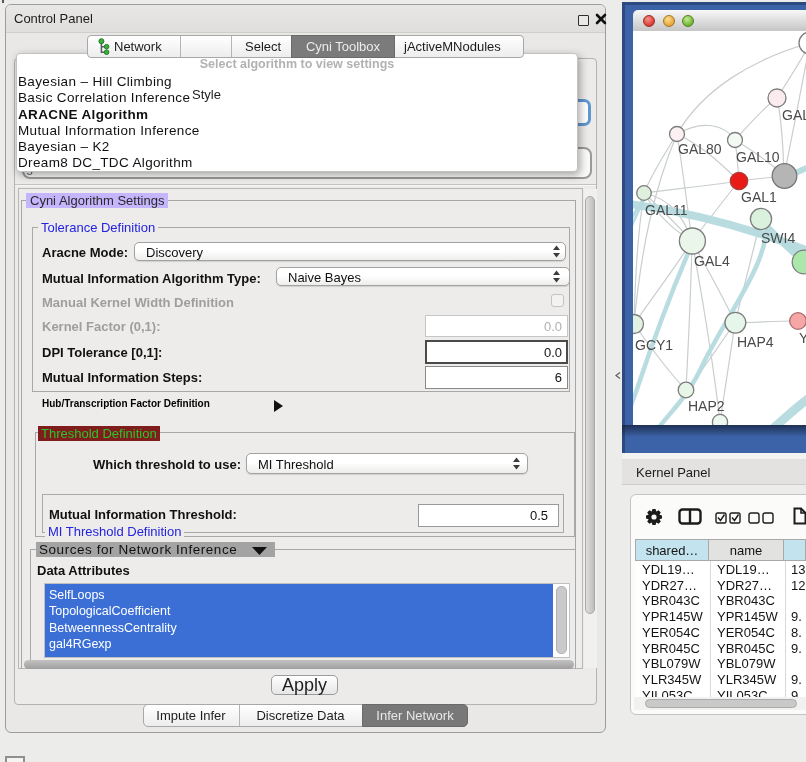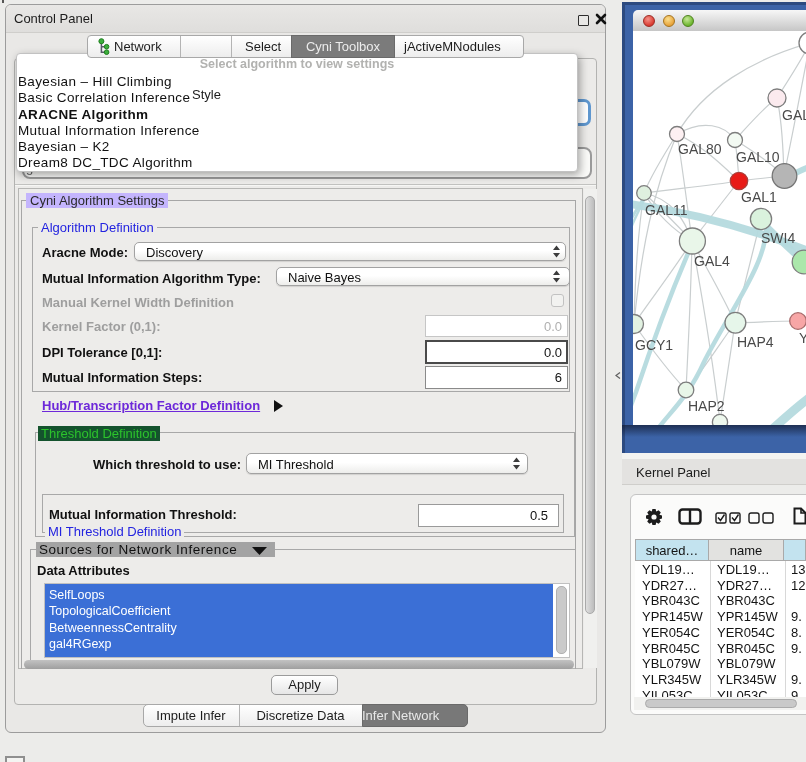--- a/index.html
+++ b/index.html
@@ -38,21 +38,21 @@
 
 <div class="abs" style="left:18px;top:188px;width:565px;height:481px;border:1px solid #b6b6b4;background:#edecea;box-sizing:border-box;"></div>
 
 <div class="abs" style="left:584px;top:189px;width:13px;height:479px;background:#f0f0ee;"></div>
 <div class="abs" style="left:585px;top:196px;width:10px;height:418px;border:1px solid #a9a9a9;border-radius:5px;background:linear-gradient(90deg,#dedede,#bdbdbd);box-sizing:border-box;"></div>
 
 <div class="abs" style="left:21px;top:200px;width:555px;height:469px;border:1px solid #a6a6a6;border-bottom:none;box-sizing:border-box;"></div>
 <div class="abs" style="left:26px;top:193px;font-size:13px;color:#2a2a2a;background:#c4b5fd;padding:0 4px;">Cyni Algorithm Settings</div>
 
 <div class="abs" style="left:32px;top:227px;width:538px;height:165px;border:1px solid #a8a8a8;box-sizing:border-box;"></div>
-<div class="abs" style="left:38px;top:220px;font-size:13px;color:#2323e0;background:#edecea;padding:0 3px;">Algorithm Definition</div>
+<div class="abs" style="left:38px;top:220px;font-size:13px;color:#2323e0;background:#edecea;padding:0 3px;">Tolerance Definition</div>
 
 <div class="abs b" style="left:42px;top:245px;font-size:13px;color:#111;">Aracne Mode:</div>
 <div class="abs combo" style="left:134px;top:242px;width:432px;height:19px;"></div>
 <div class="abs" style="left:146px;top:245px;font-size:13px;color:#111;">Discovery</div>
 <svg class="abs" style="left:552px;top:245px;" width="9" height="13" viewBox="0 0 9 13">
     <path d="M4.5 0.5 L8 5 L1 5 Z M4.5 12.5 L8 8 L1 8 Z" fill="#3c3c3c"></path>
   </svg>
 
 <div class="abs b" style="left:42px;top:271px;font-size:13px;color:#111;">Mutual Information Algorithm Type:</div>
 <div class="abs combo" style="left:276px;top:267px;width:294px;height:19px;"></div>
@@ -69,27 +69,27 @@
 <div class="abs" style="left:425px;top:319px;width:137px;font-size:13px;color:#b0b0b0;text-align:right;">0.0</div>
 
 <div class="abs b" style="left:42px;top:345px;font-size:13px;color:#111;">DPI Tolerance [0,1]:</div>
 <div class="abs" style="left:425px;top:340px;width:143px;height:24px;border:2px solid #4a4a4a;background:#fff;box-sizing:border-box;"></div>
 <div class="abs" style="left:425px;top:345px;width:137px;font-size:13px;color:#111;text-align:right;">0.0</div>
 
 <div class="abs b" style="left:42px;top:370px;font-size:13px;color:#111;">Mutual Information Steps:</div>
 <div class="abs" style="left:425px;top:366px;width:143px;height:23px;border:1px solid #8a8a8a;background:#fff;box-sizing:border-box;"></div>
 <div class="abs" style="left:425px;top:370px;width:137px;font-size:13px;color:#111;text-align:right;">6</div>
 
-<div class="abs b" style="left:42px;top:398px;font-size:13px;color:#6d28d9;text-decoration:underline;">Hub/Transcription Factor Definition</div>
+<div class="abs b" style="left:42px;top:398px;font-size:10px;color:#000000;">Hub/Transcription Factor Definition</div>
 <svg class="abs" style="left:273px;top:399px;" width="11" height="14" viewBox="0 0 11 14">
     <path d="M1 1 L10 7 L1 13 Z" fill="#111"></path>
   </svg>
 
 <div class="abs" style="left:35px;top:432px;width:540px;height:105px;border:1px solid #a8a8a8;box-sizing:border-box;"></div>
-<div class="abs" style="left:38px;top:426px;font-size:13px;color:#2cc32c;background:#14532d;padding:0 3px;">Threshold Definition</div>
+<div class="abs" style="left:38px;top:426px;font-size:13px;color:#2cc32c;background:#7f1d1d;padding:0 3px;">Threshold Definition</div>
 
 <div class="abs b" style="left:93px;top:457px;font-size:13px;color:#111;">Which threshold to use:</div>
 <div class="abs combo" style="left:246px;top:453px;width:282px;height:21px;"></div>
 <div class="abs" style="left:258px;top:457px;font-size:13px;color:#111;">MI Threshold</div>
 <svg class="abs" style="left:512px;top:457px;" width="9" height="13" viewBox="0 0 9 13">
     <path d="M4.5 0.5 L8 5 L1 5 Z M4.5 12.5 L8 8 L1 8 Z" fill="#3c3c3c"></path>
   </svg>
 
 <div class="abs" style="left:42px;top:494px;width:522px;height:39px;border:1px solid #a8a8a8;box-sizing:border-box;"></div>
 <div class="abs" style="left:45px;top:487px;font-size:13px;color:#2323e0;background:#edecea;padding:0 3px;margin-top:37px;">MI Threshold Definition</div>
@@ -104,28 +104,28 @@
   </svg>
 <div class="abs b" style="left:37px;top:563px;font-size:13px;color:#111;">Data Attributes</div>
 
 <div class="abs" style="left:44px;top:583px;width:526px;height:75px;border:1px solid #c0c0c0;background:#fff;box-sizing:border-box;"></div>
 <div class="abs" style="left:45px;top:584px;width:508px;height:73px;background:#3b6fd6;"></div>
 <div class="abs" style="left:49px;top:587px;font-size:12.5px;line-height:16.3px;color:#fff;">SelfLoops<br>TopologicalCoefficient<br>BetweennessCentrality<br>gal4RGexp</div>
 <div class="abs" style="left:556px;top:586px;width:11px;height:68px;border:1px solid #b0b0b0;border-radius:5px;background:#cacaca;box-sizing:border-box;"></div>
 
 <div class="abs" style="left:24px;top:660px;width:550px;height:9px;border-radius:4.5px;background:linear-gradient(#c2c2c2,#9f9f9f);"></div>
 
-<div class="abs" style="left:271px;top:675px;width:67px;height:20px;border:1px solid #9b9b9b;border-radius:5px;background:linear-gradient(#ffffff,#e6e6e6);box-sizing:border-box;text-align:center;font-size:13px;color:#1d1d1d;line-height:18px;">Apply</div>
+<div class="abs" style="left:271px;top:675px;width:67px;height:20px;border:1px solid #9b9b9b;border-radius:5px;background:linear-gradient(#ffffff,#e6e6e6);box-sizing:border-box;text-align:center;font-size:18px;color:#1d1d1d;line-height:18px;">Apply</div>
 
 <div class="abs" style="left:143px;top:704px;width:325px;height:23px;border:1px solid #a8a8a8;border-radius:5px;background:linear-gradient(#ffffff,#ededed);box-sizing:border-box;"></div>
 <div class="abs" style="left:239px;top:705px;width:1px;height:21px;background:#b4b4b4;"></div>
 <div class="abs" style="left:362px;top:704px;width:106px;height:23px;background:#787878;border:1px solid #6a6a6a;border-radius:0 5px 5px 0;box-sizing:border-box;"></div>
 <div class="abs" style="left:143px;top:708px;width:96px;text-align:center;font-size:13px;color:#1c1c1c;">Impute Infer</div>
 <div class="abs" style="left:239px;top:708px;width:123px;text-align:center;font-size:13px;color:#1c1c1c;">Discretize Data</div>
-<div class="abs" style="left:362px;top:708px;width:106px;font-size:13px;color:#e8e8e8;">Infer Network</div>
+<div class="abs" style="left:362px;top:708px;width:106px;text-align:center;font-size:13px;color:#e8e8e8;">Infer Network</div>
 
 <div class="abs" style="left:5px;top:756px;width:20px;height:10px;border:2px solid #8f8f8f;background:#f4f4f2;box-sizing:border-box;"></div>
 
 <div class="abs" style="left:16px;top:53px;width:562px;height:119px;background:#fff;border:1px solid #c2c2c2;border-radius:4px;box-shadow:2px 3px 8px rgba(0,0,0,0.35);box-sizing:border-box;"></div>
 <div class="abs b" style="left:16px;top:57px;width:562px;text-align:center;font-size:12.5px;color:#b2b2b0;">Select algorithm to view settings</div>
 <div class="abs" style="left:18px;top:74px;font-size:13.5px;letter-spacing:0.35px;line-height:16.28px;color:#111;">Bayesian – Hill Climbing<br>Basic Correlation Inference<br><span class="b">ARACNE Algorithm</span><br>Mutual Information Inference<br>Bayesian – K2<br>Dream8 DC_TDC Algorithm</div>
 
 <div class="abs" style="left:87px;top:35px;width:437px;height:23px;border:1px solid #a8a8a8;border-radius:4px;background:linear-gradient(#ffffff,#ededed);box-sizing:border-box;"></div>
 <div class="abs" style="left:180px;top:36px;width:1px;height:21px;background:#b4b4b4;"></div>
 <div class="abs" style="left:231px;top:36px;width:1px;height:21px;background:#b4b4b4;"></div>

